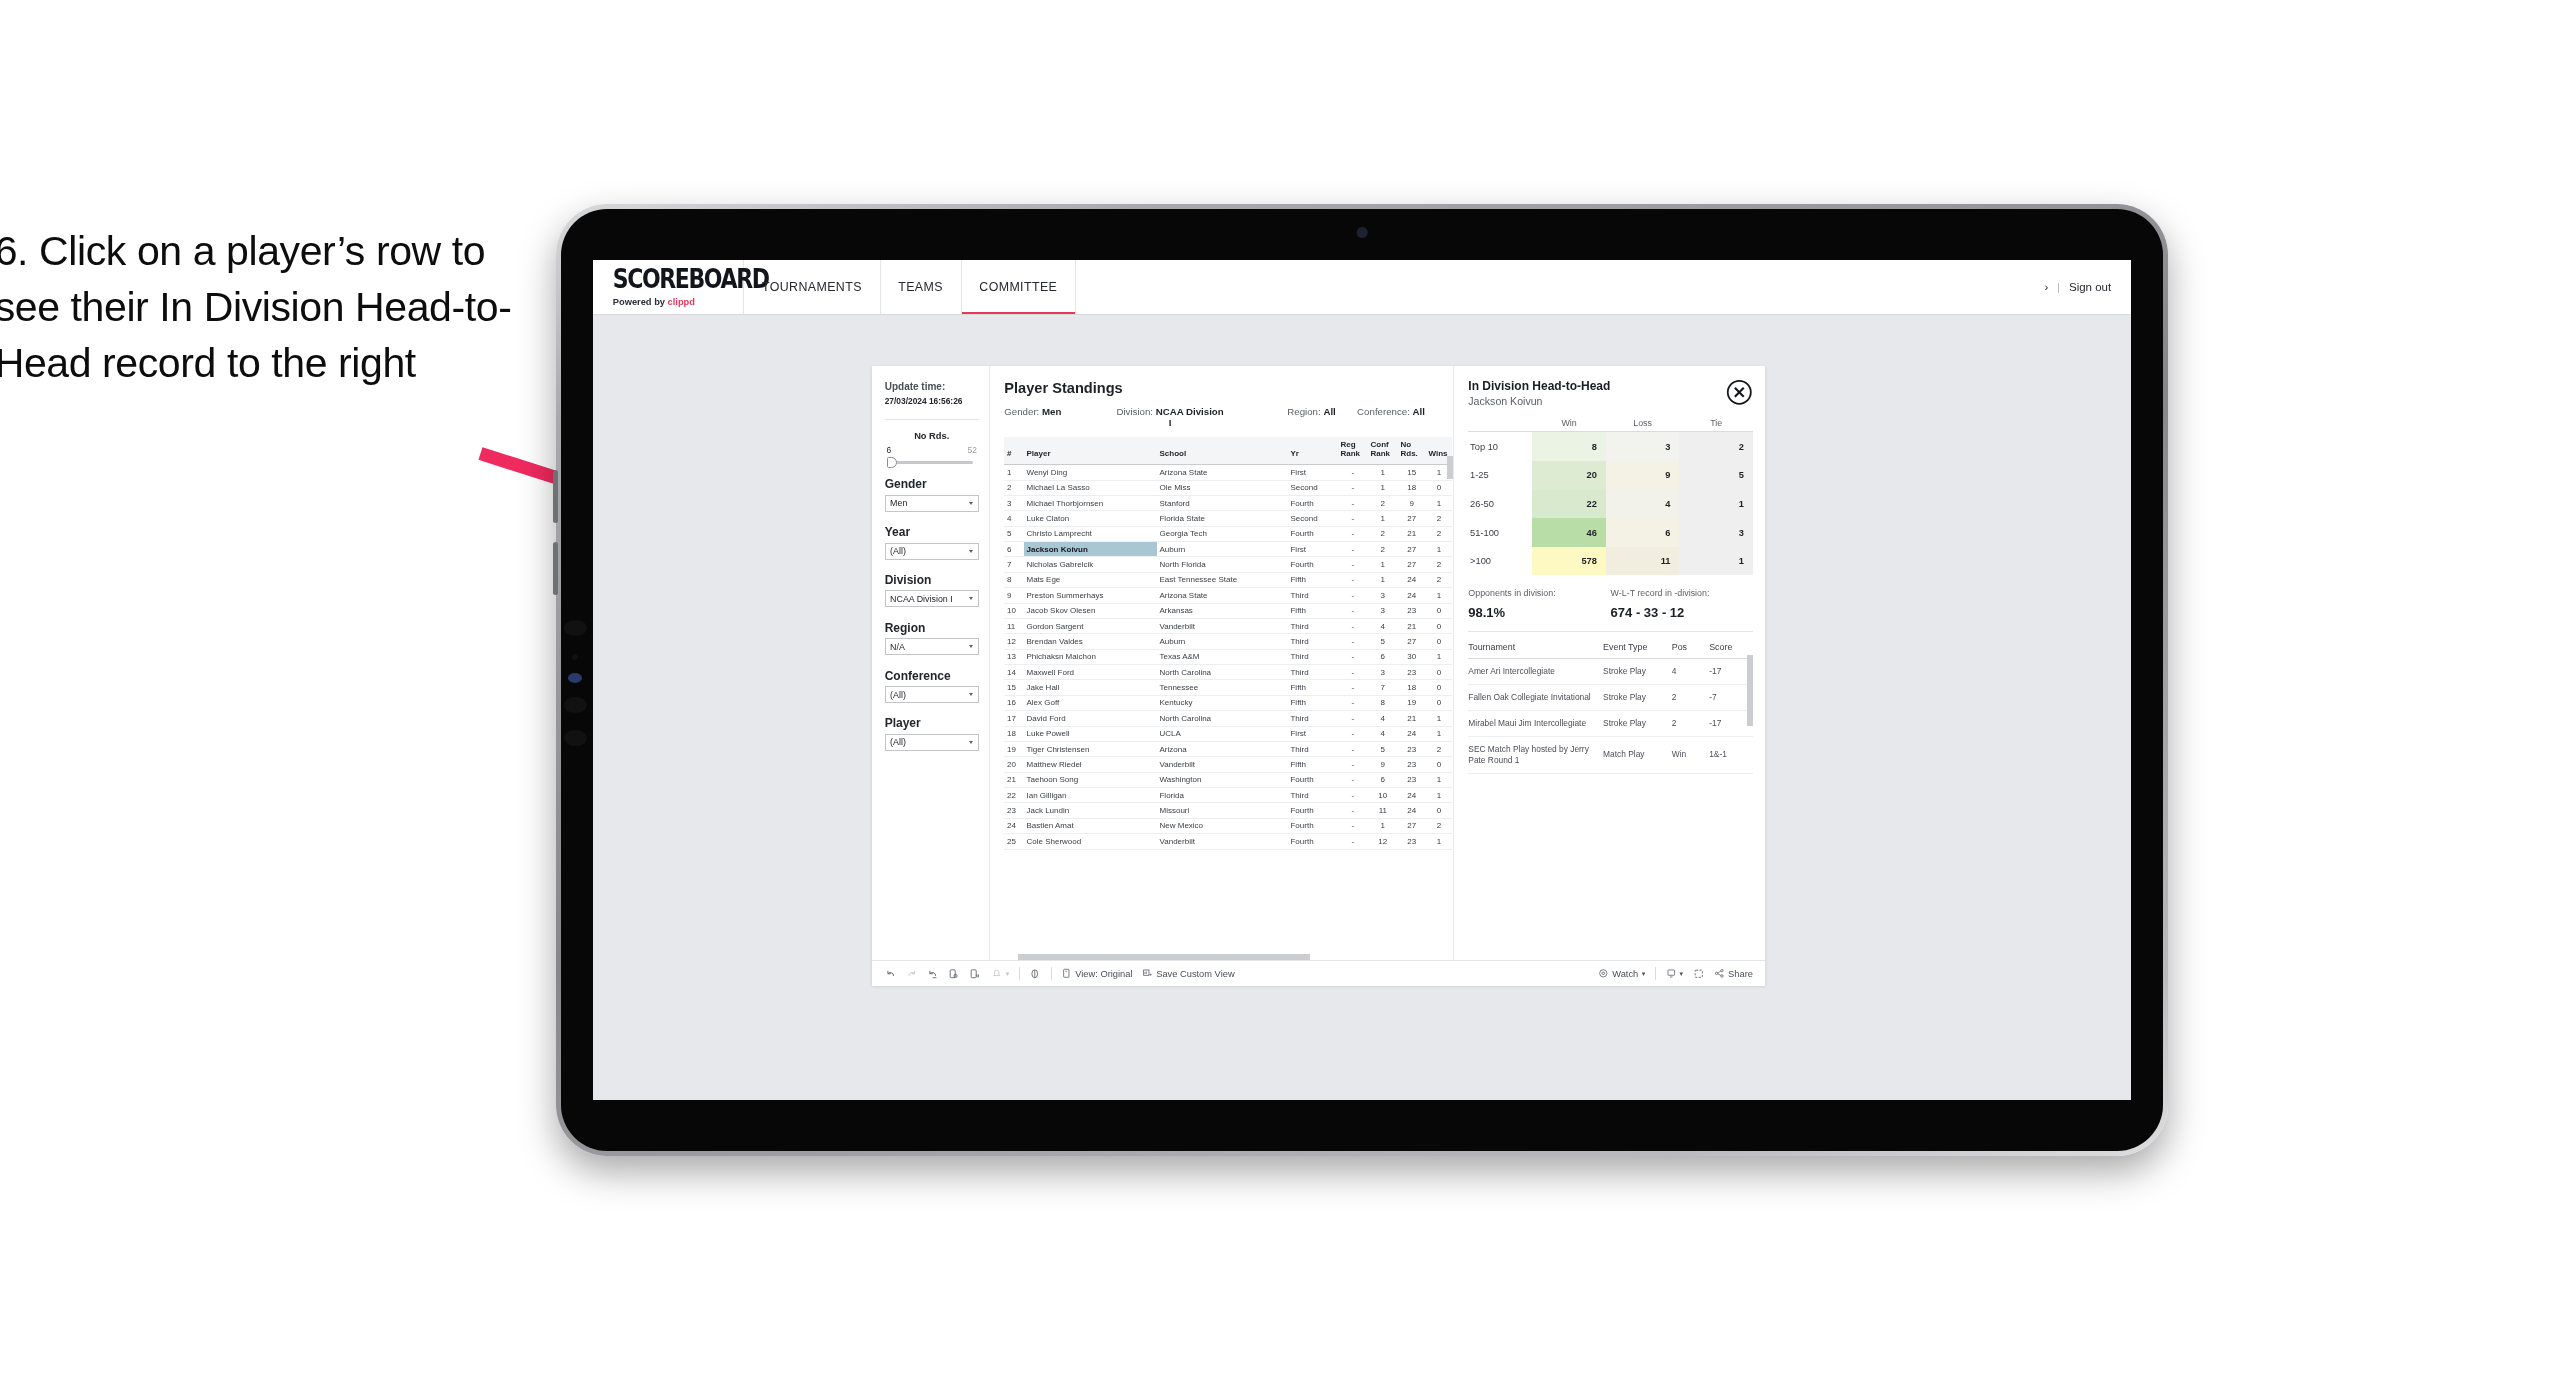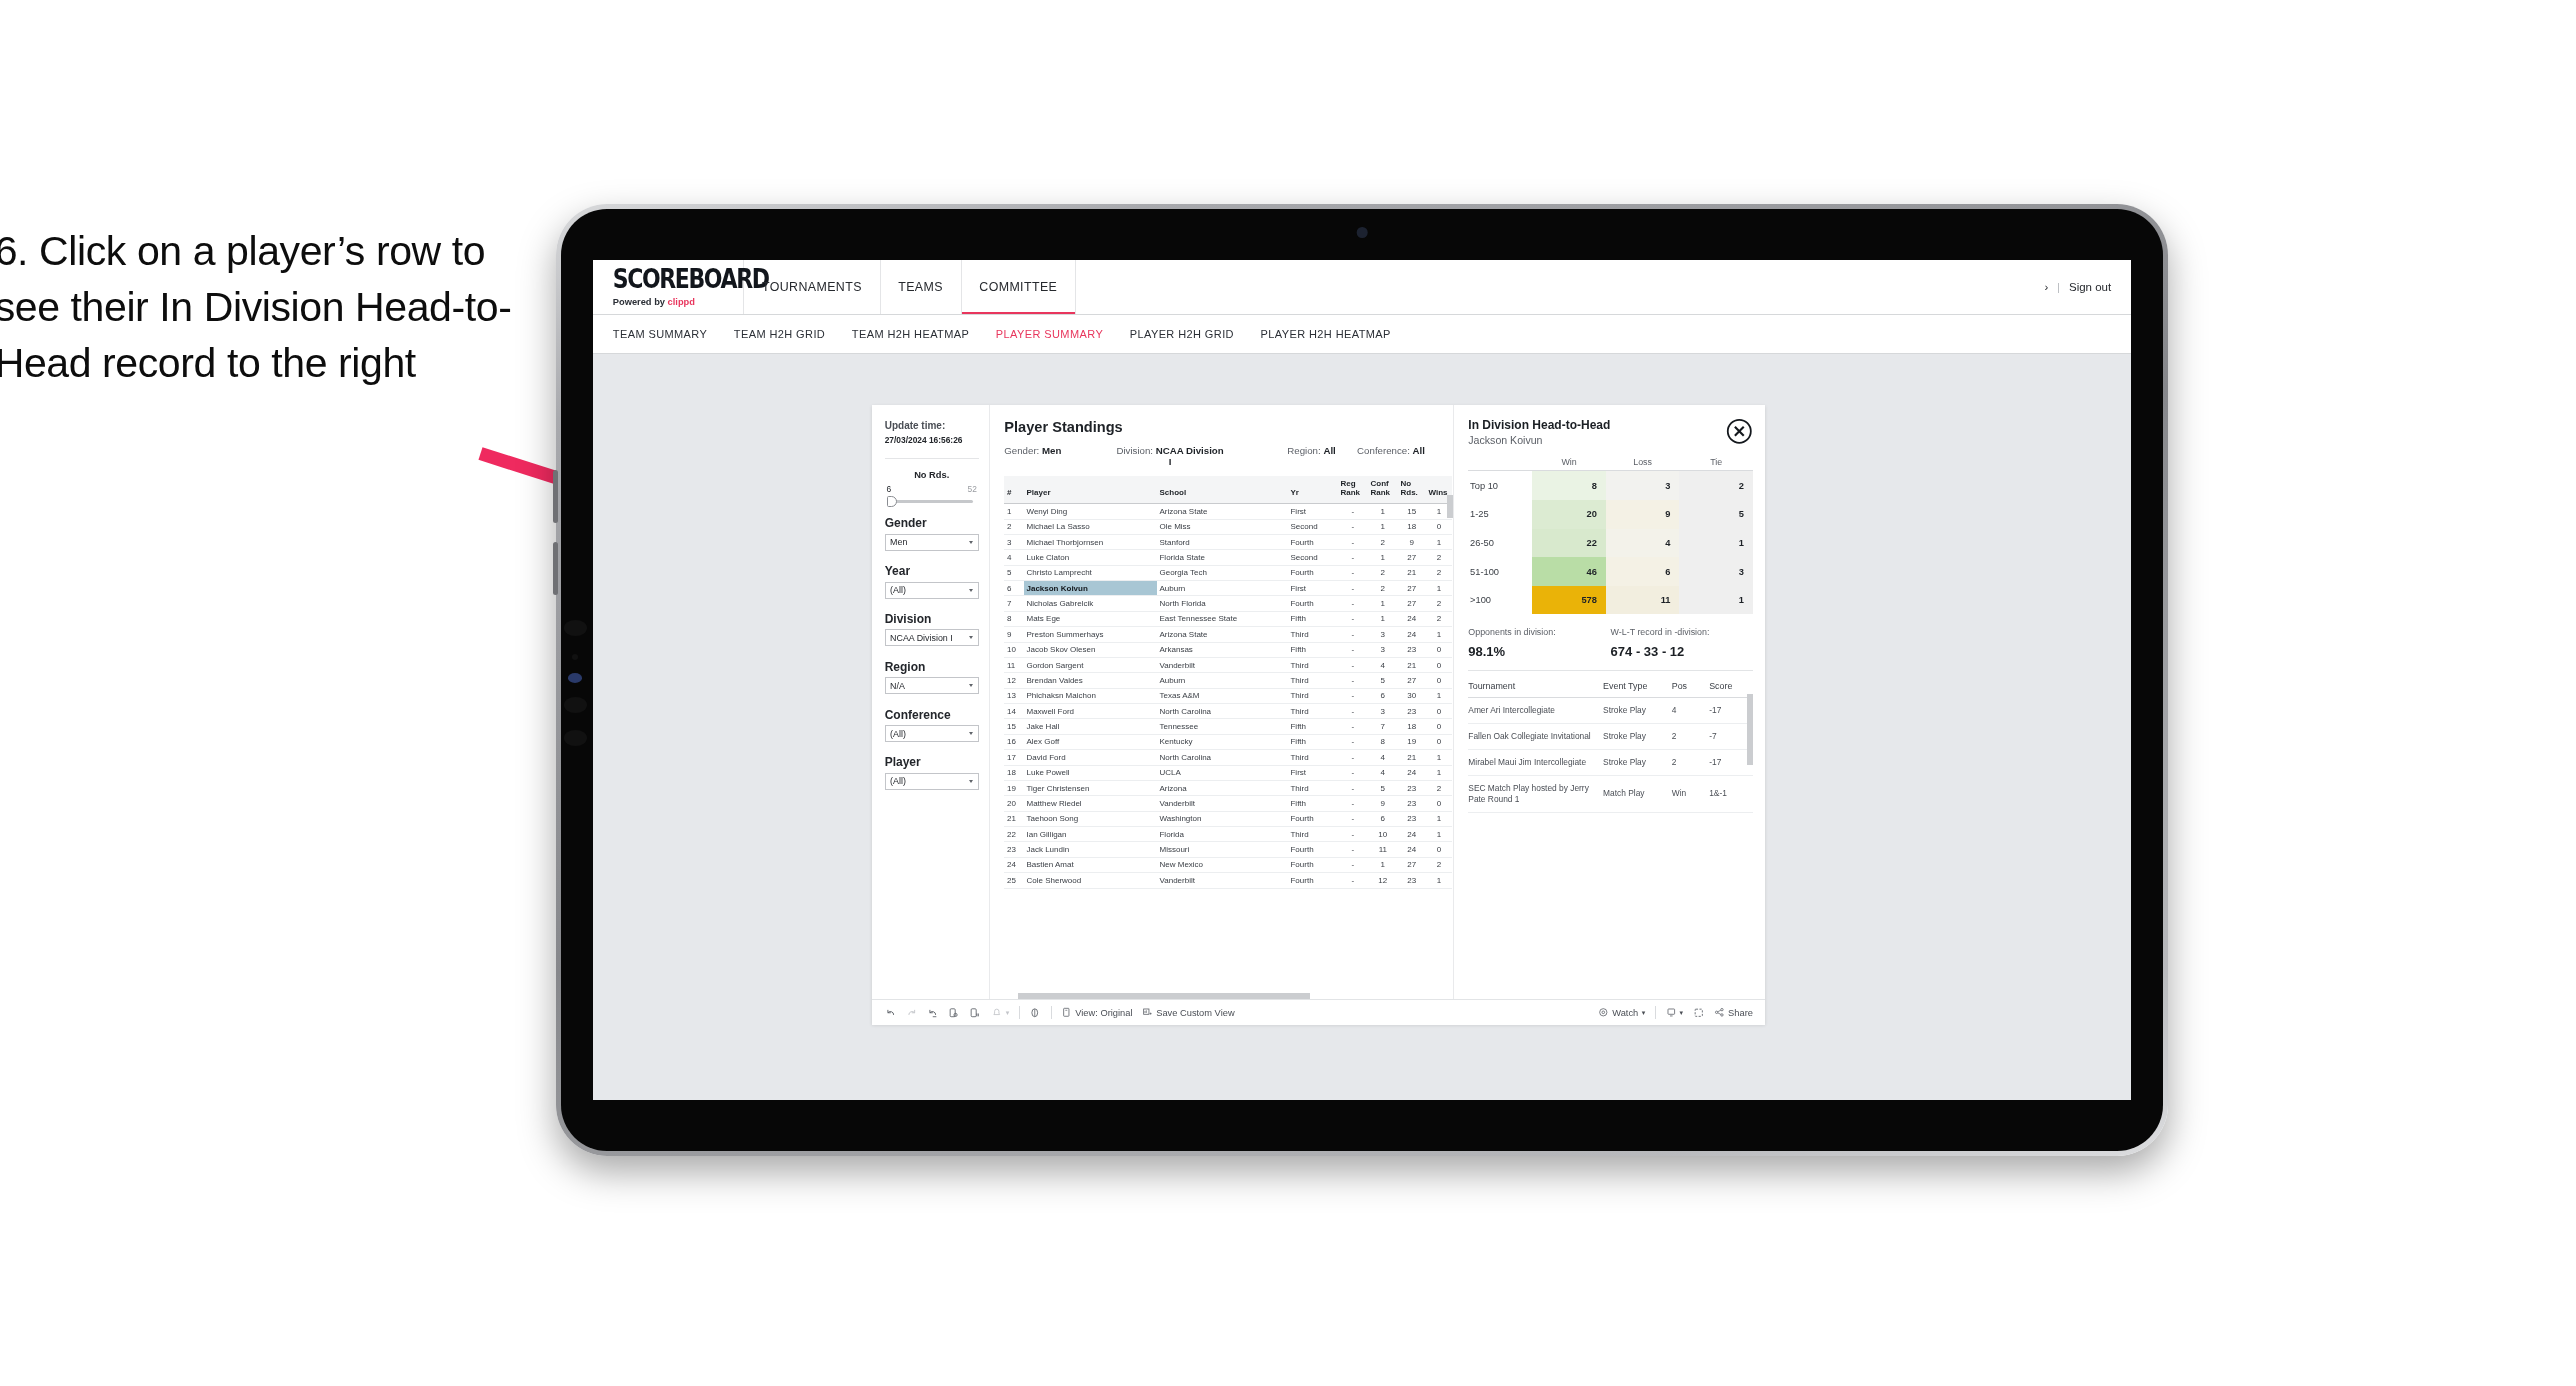--- a/index.html
+++ b/index.html
@@ -200,28 +200,20 @@
         <div class="topnav-item">TEAMS</div>
         <div class="topnav-item active">COMMITTEE</div>
         <div id="topnav-spacer"></div>
         <div id="signout-area">
           <span>›</span>
           <span class="divider">|</span>
           <span>Sign out</span>
         </div>
       </div>
 
-      <div id="subnav">
-        <div class="subnav-item">TEAM SUMMARY</div>
-        <div class="subnav-item">TEAM H2H GRID</div>
-        <div class="subnav-item">TEAM H2H HEATMAP</div>
-        <div class="subnav-item active">PLAYER SUMMARY</div>
-        <div class="subnav-item">PLAYER H2H GRID</div>
-        <div class="subnav-item">PLAYER H2H HEATMAP</div>
-      </div>
 
       <div id="workspace">
         <div id="dashboard">
           <div id="dash-body">
 
             <div id="filters">
               <div id="update-label">Update time:</div>
               <div id="update-time">27/03/2024 16:56:26</div>
               <div class="filters-rule"></div>
 
@@ -615,21 +607,21 @@
                       <td style="background: rgb(239, 239, 239);">1</td>
                     </tr>
                     <tr>
                       <td class="bucket">51-100</td>
                       <td style="background: rgb(185, 221, 166);">46</td>
                       <td style="background: rgb(244, 241, 229);">6</td>
                       <td style="background: rgb(239, 239, 239);">3</td>
                     </tr>
                     <tr>
                       <td class="bucket">&gt;100</td>
-                      <td style="background: #eab308;">578</td>
+                      <td style="background: #fef9c3;">578</td>
                       <td style="background: rgb(242, 238, 223);">11</td>
                       <td style="background: rgb(239, 239, 239);">1</td>
                     </tr>
                   </tbody>
               </table>
 
               <div id="h2h-stats">
                 <div>
                   <div class="stat-label">Opponents in division:</div>
                   <div class="stat-value">98.1%</div>

